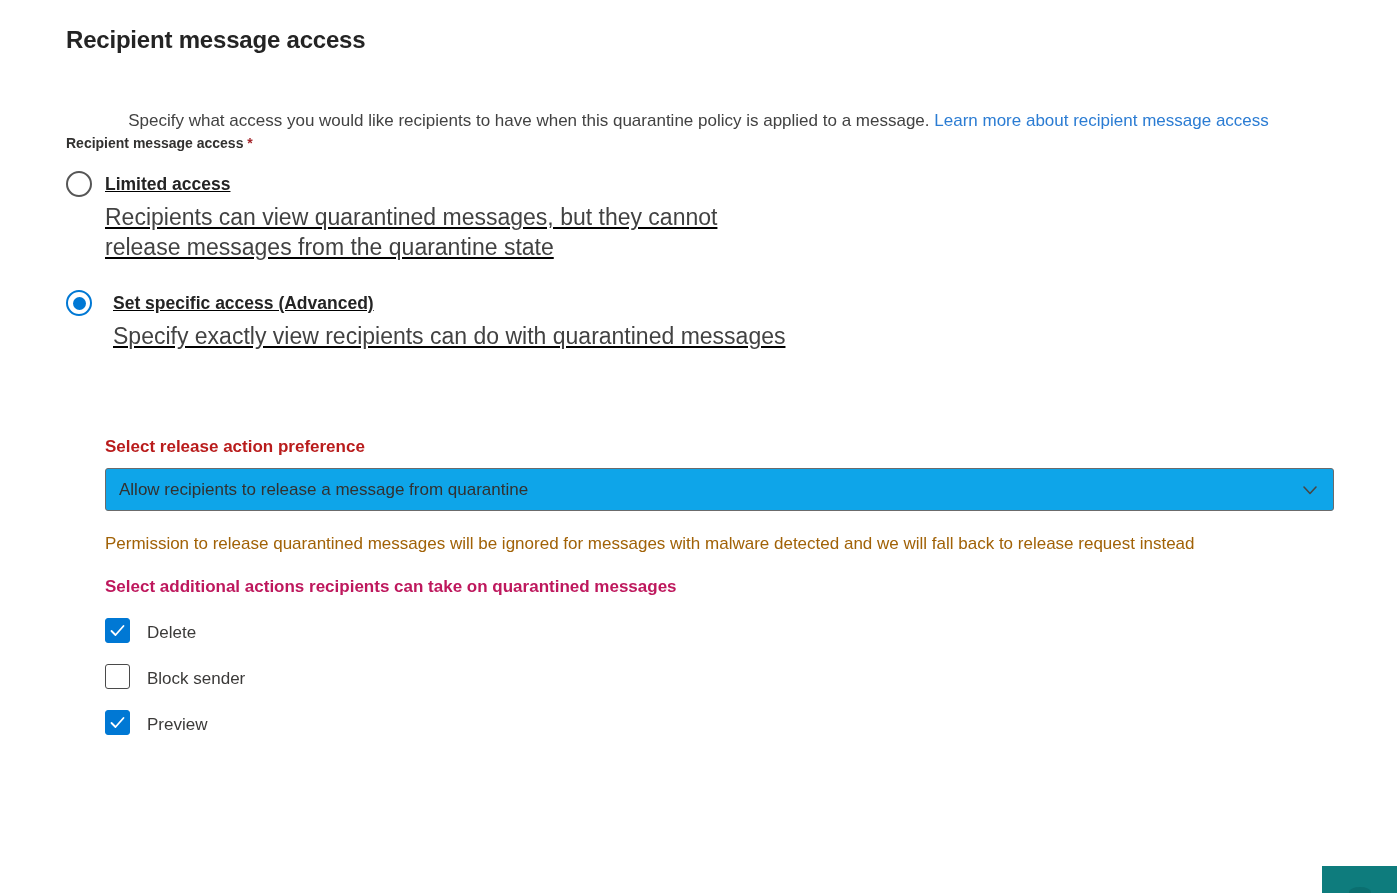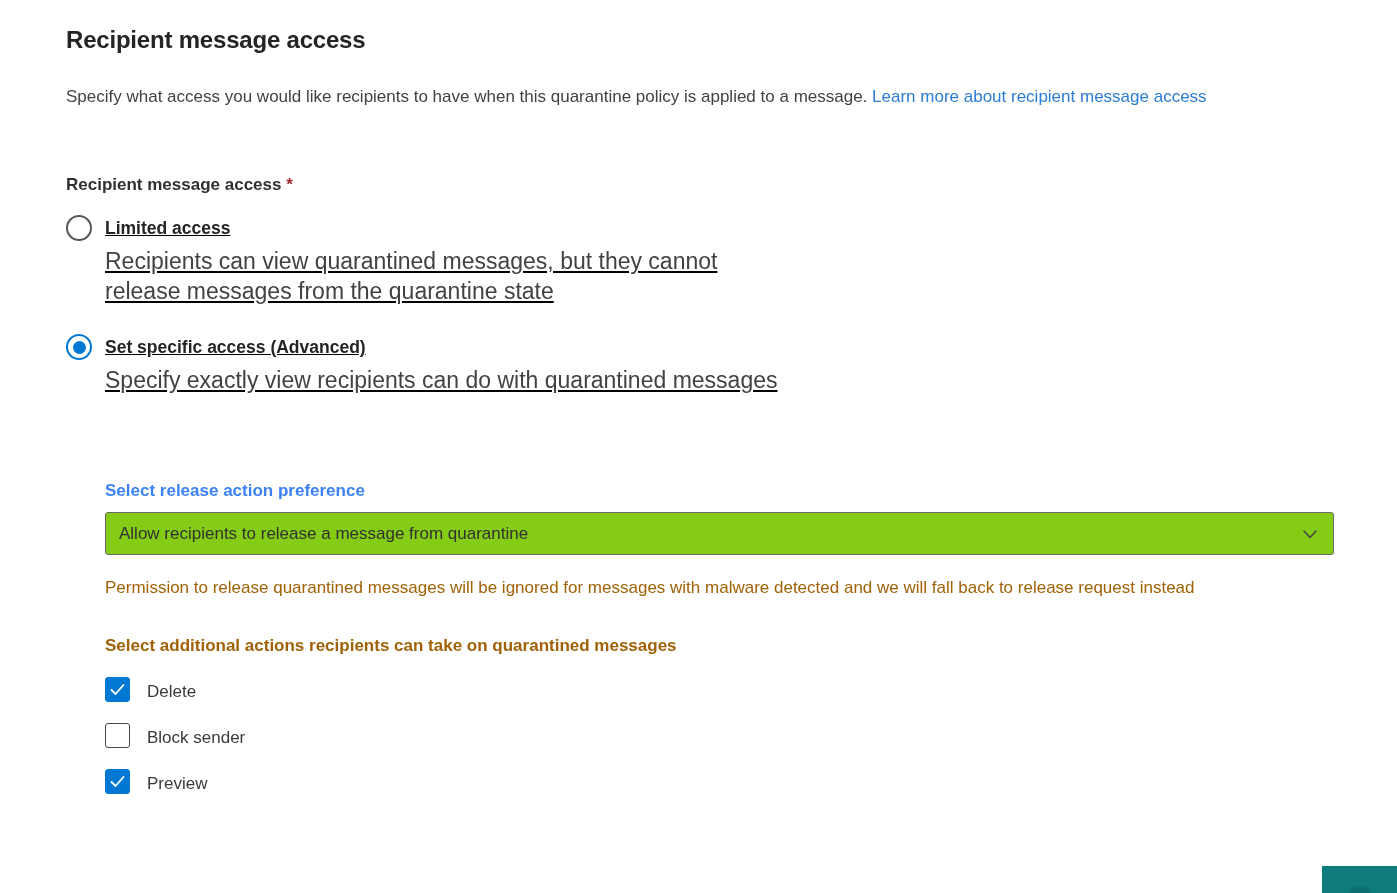--- a/index.html
+++ b/index.html
@@ -14,42 +14,42 @@
     width: 1397px; height: 893px;
     padding: 26px 66px 0 66px;
   }
   h1.page-title {
     font-size: 24px;
     font-weight: 700;
     color: #242424;
     letter-spacing: -0.2px;
   }
   .description {
-    margin-top: 28px;
+    margin-top: 52px;
     font-size: 17px;
     line-height: 29px;
     color: #424242;
     max-width: 1268px;
+    text-align: center;
   }
   .description a {
     color: #2b7cd3;
     text-decoration: none;
     cursor: pointer;
   }
   .group-label {
-    margin-top: 64px;
-    font-size: 17px;
+    font-size: 14px;
     font-weight: 600;
     color: #323130;
   }
   .required { color: #a4262c; }
 
   
   .radio-option { margin-top: 20px; display: flex; align-items: flex-start; text-decoration: underline; }
-  .radio-option + .radio-option { margin-top: 28px; }
+  .radio-option + .radio-option { margin-top: 28px; gap: 8px; }
   .radio-circle {
     flex: 0 0 auto;
     width: 26px; height: 26px;
     border: 2px solid #565656;
     border-radius: 50%;
     margin-right: 13px;
     position: relative;
     background: #fff;
     cursor: pointer;
   }
@@ -77,50 +77,50 @@
     line-height: 30px;
     color: #424242;
     max-width: 690px;
   }
 
   
   .advanced { margin-left: 39px; margin-top: 86px; }
   .field-label {
     font-size: 17px;
     font-weight: 600;
-    color: #3b82f6;
+    color: #b91c1c;
   }
   .dropdown {
     margin-top: 11px;
     width: 1229px;
     height: 43px;
     border: 1px solid #6b6b6b;
     border-radius: 3px;
-    background: #84cc16;
+    background: #0ea5e9;
     display: flex;
     align-items: center;
     justify-content: space-between;
     padding: 0 14px 0 13px;
     font-size: 17px;
     color: #323130;
     cursor: pointer;
   }
   .chev { width: 18px; height: 18px; display: block; }
   .note {
     margin-top: 18px;
     font-size: 17px;
     line-height: 30px;
     color: #a16207;
     max-width: 1232px;
   }
   .actions-label {
-    margin-top: 33px;
+    margin-top: 18px;
     font-size: 17px;
     font-weight: 600;
-    color: #a16207;
+    color: #be185d;
   }
   .checkbox-row {
     margin-top: 20px;
     display: flex;
     align-items: flex-end;
     height: 26px;
   }
   .checkbox-row:first-of-type { margin-top: 16px; }
   .checkbox {
     width: 25px; height: 25px;

